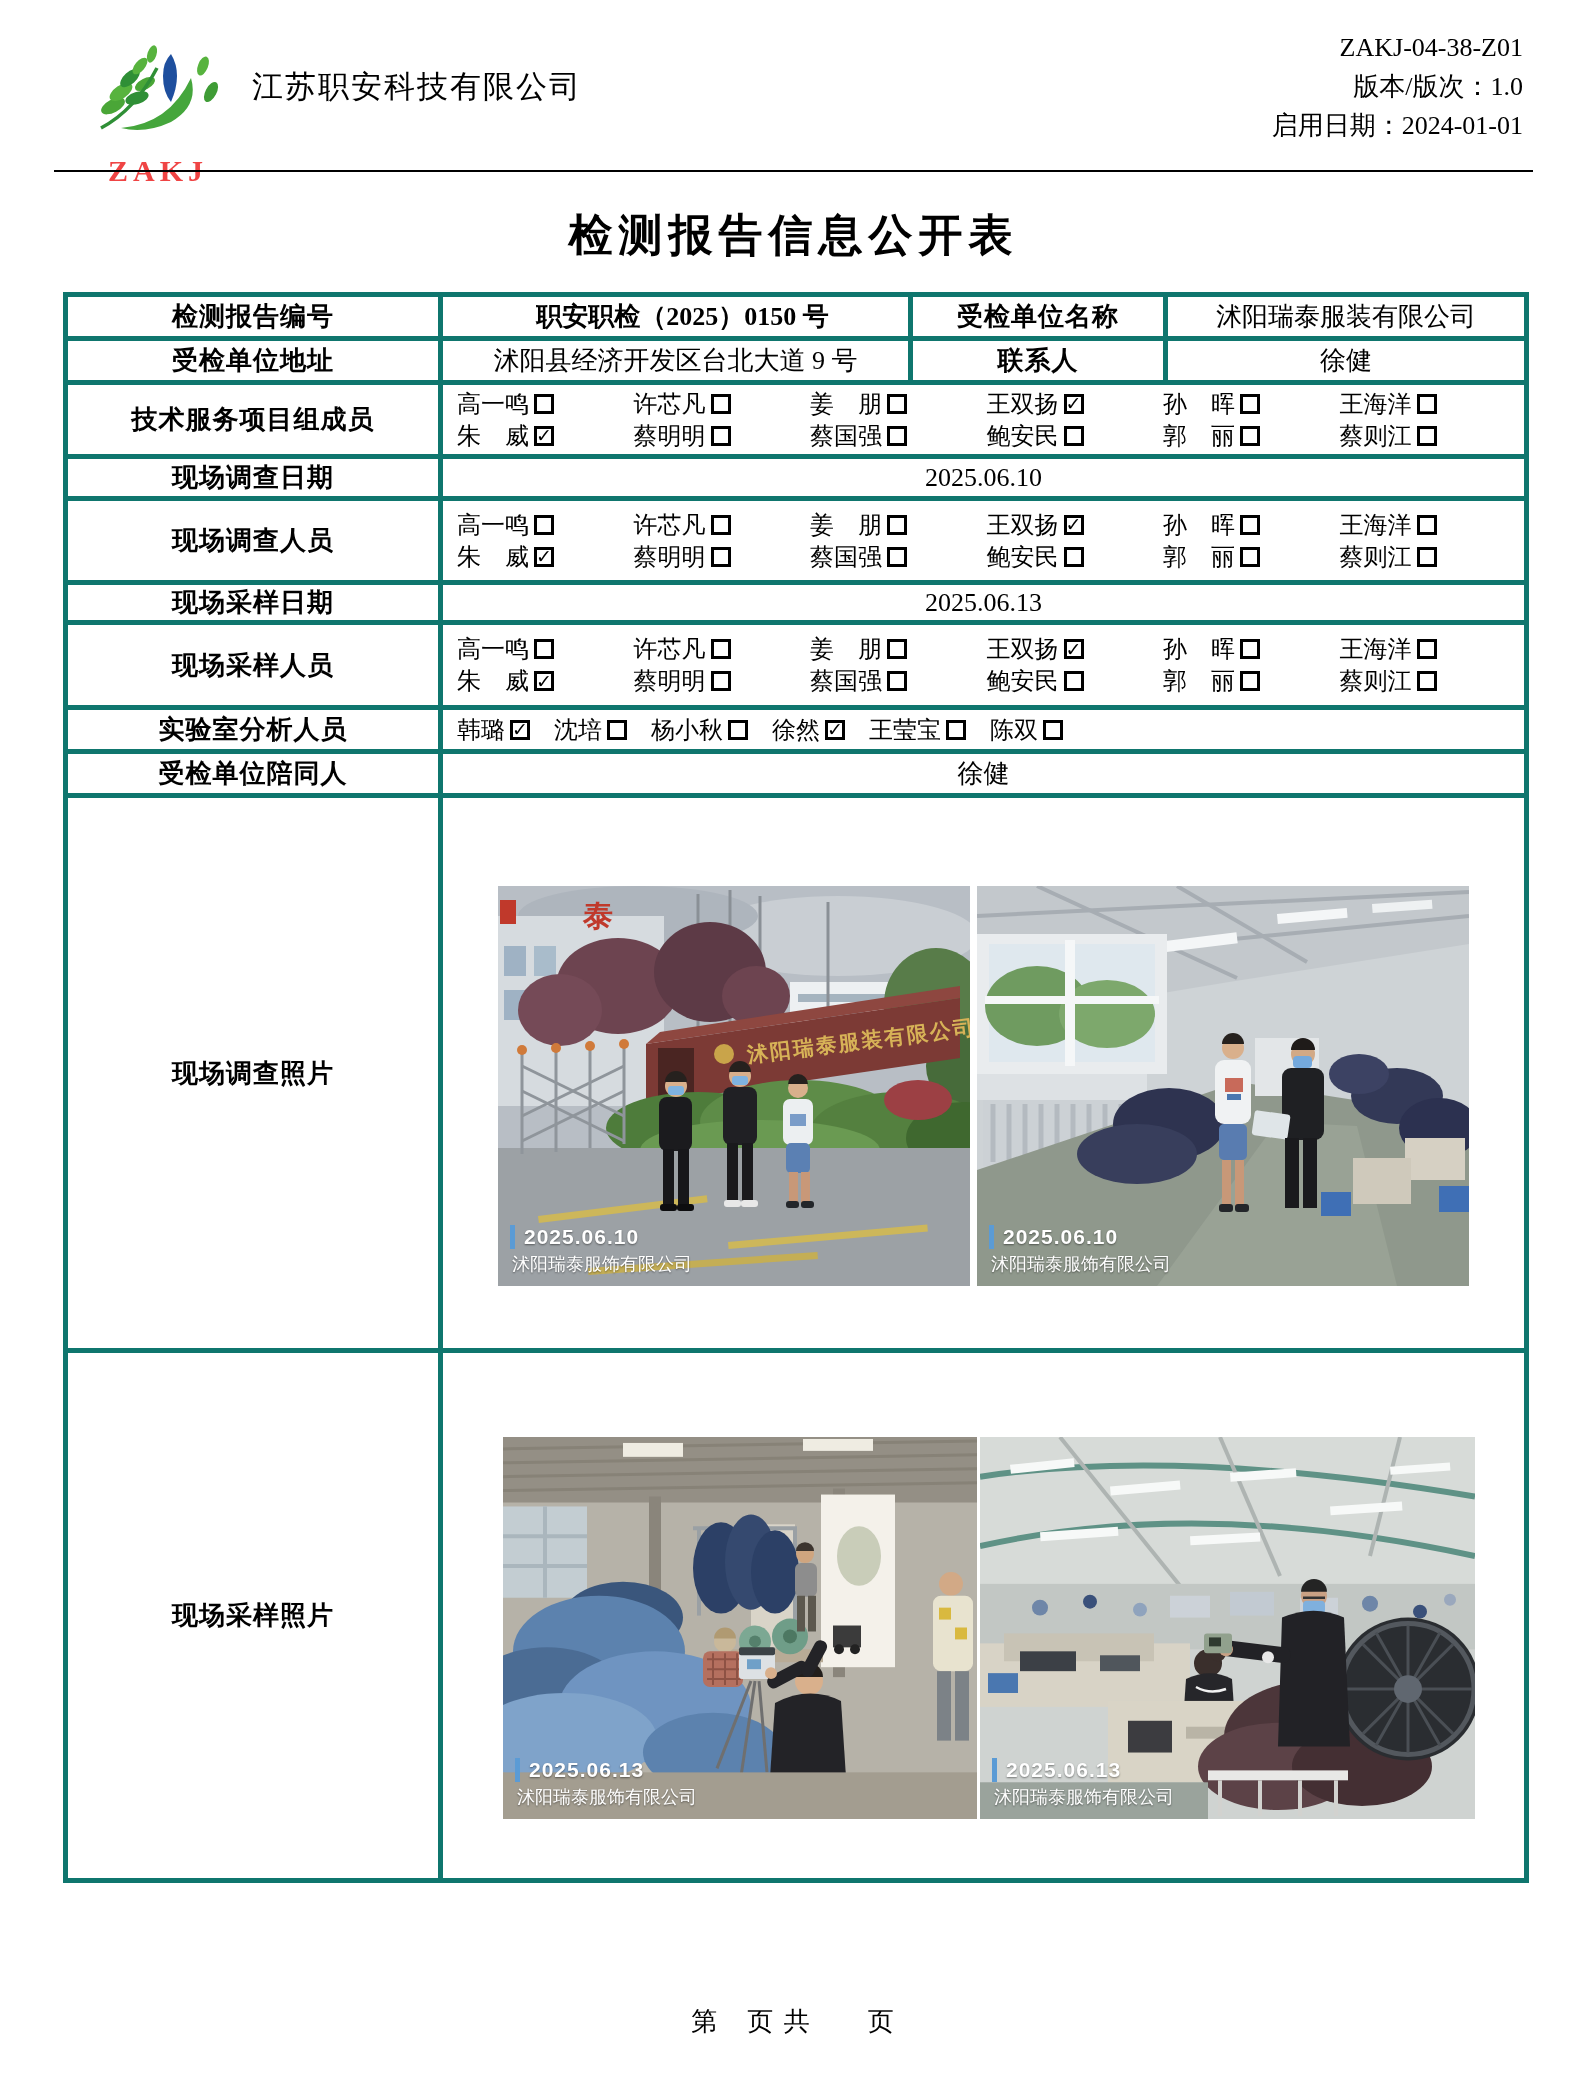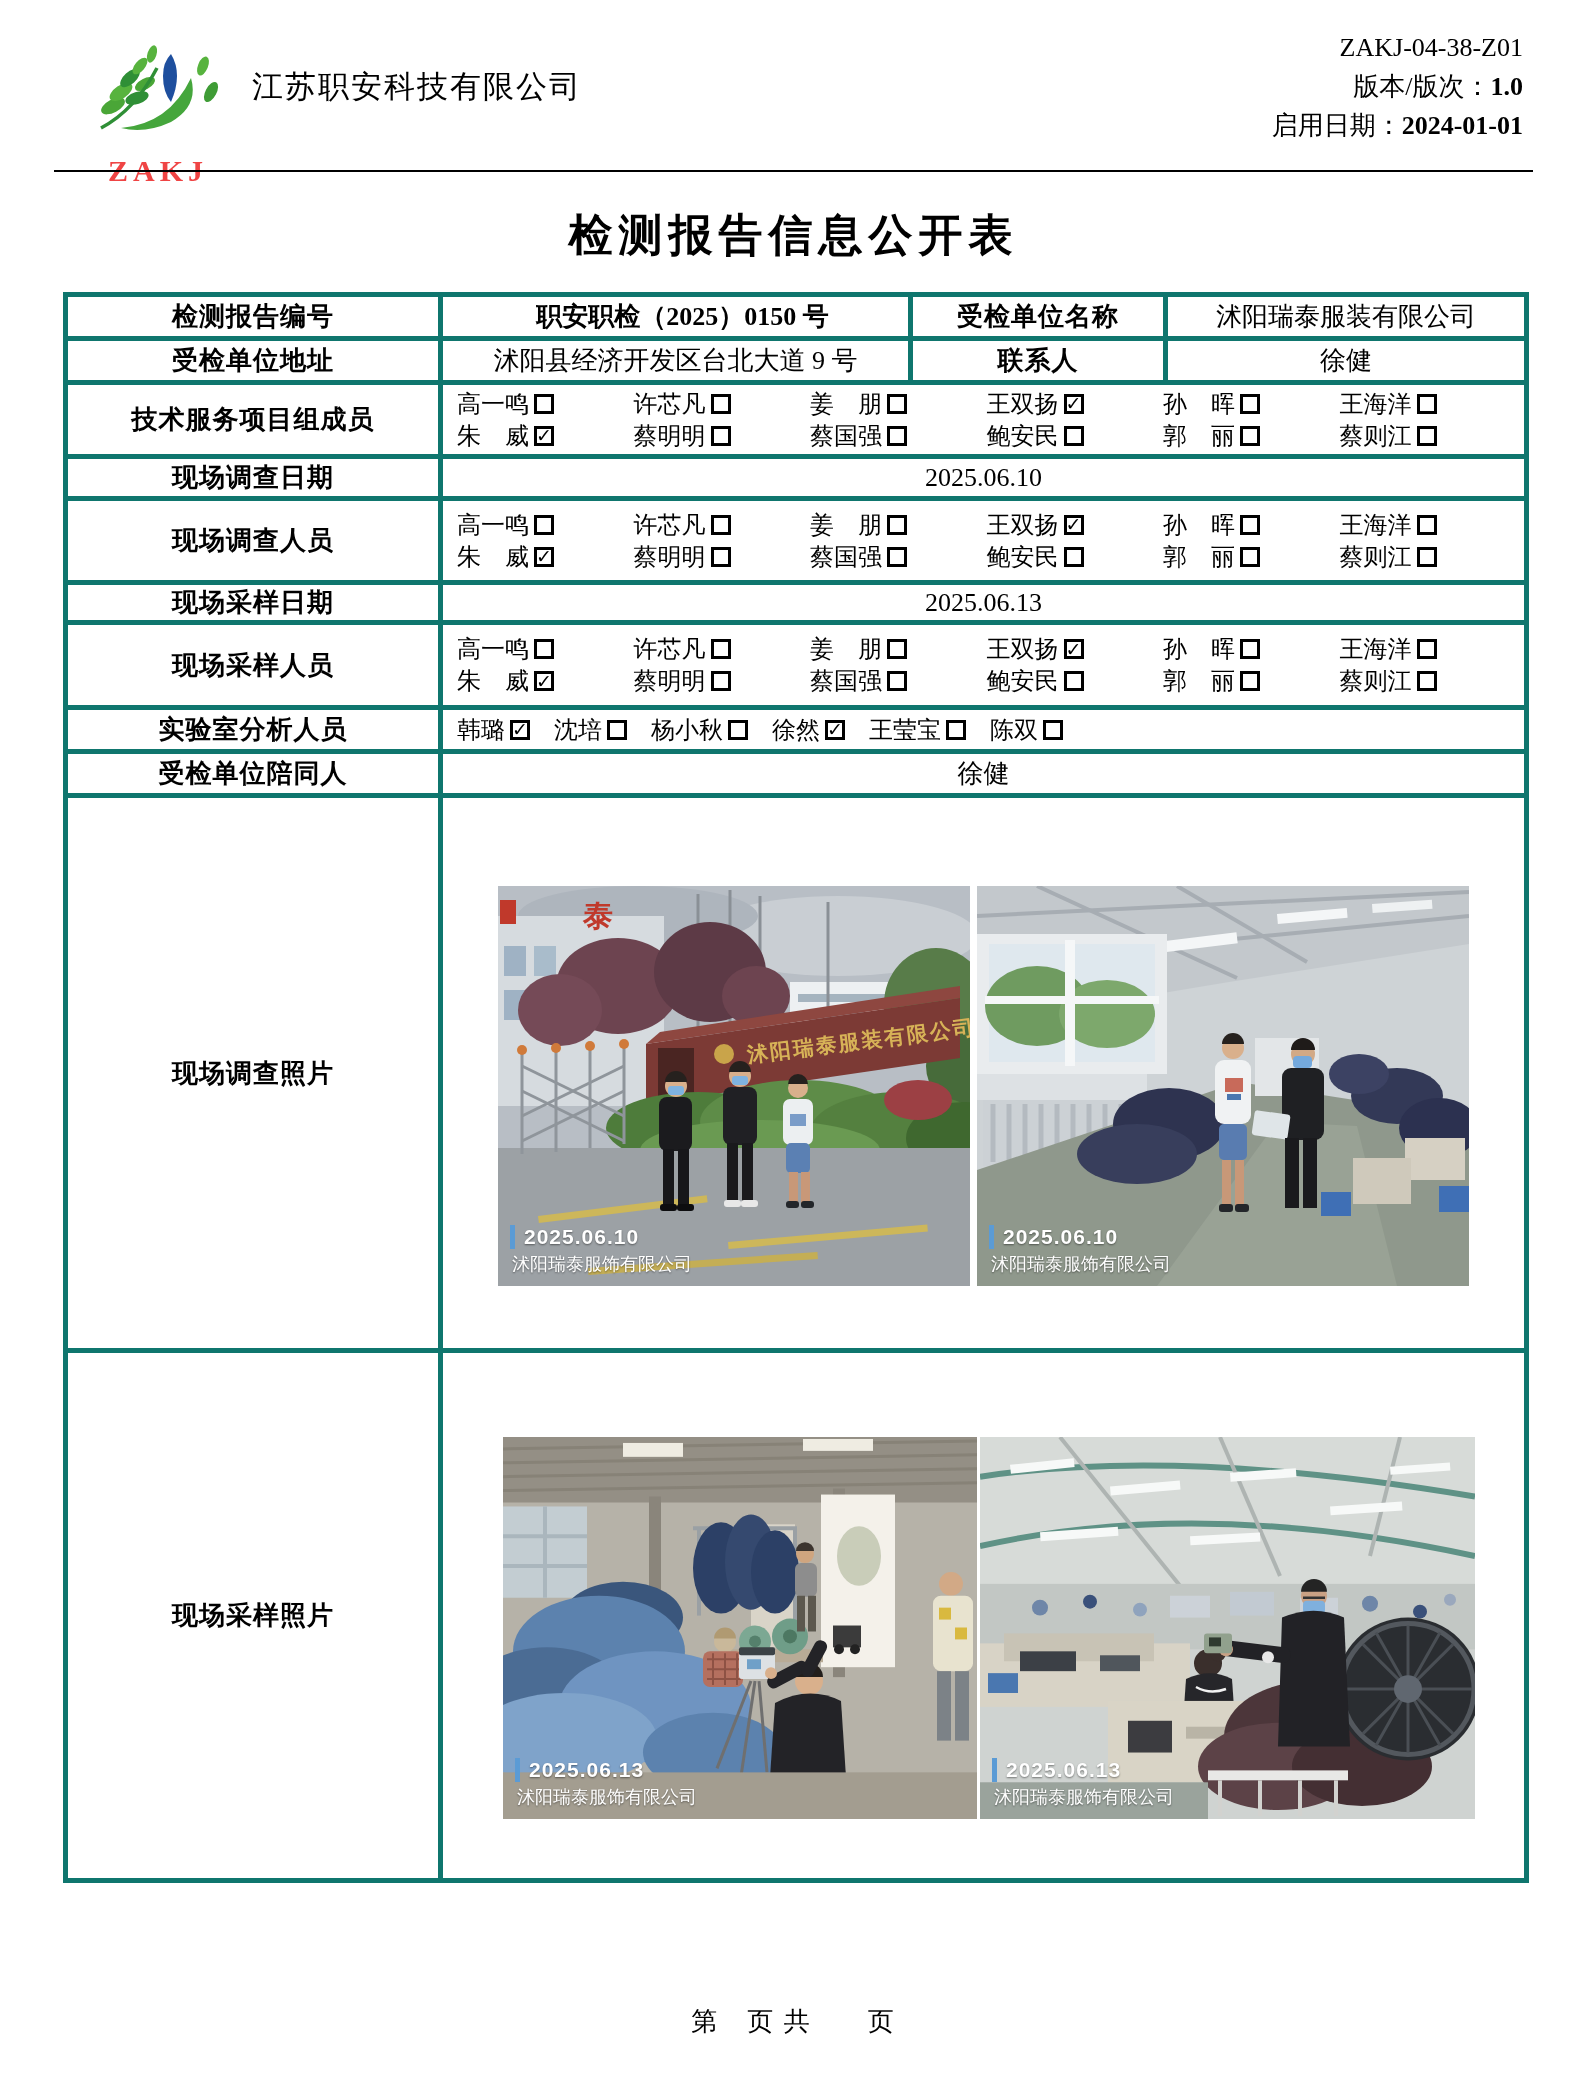--- a/index.html
+++ b/index.html
@@ -4,21 +4,21 @@
 <style>
   * { margin:0; padding:0; box-sizing:border-box; }
   body { background:#888; font-family:"Liberation Serif", serif; }
   .page { position:relative; width:1587px; height:2093px; margin:0 auto; background:#fff; overflow:hidden; }
 
   
   .logo-wrap { position:absolute; left:78px; top:40px; width:160px; text-align:center; }
   .logo-text { color:#ef4444; font-weight:700; font-size:30px; letter-spacing:5px; margin-top:18px; font-family:"Liberation Serif", serif; }
   .company-name { position:absolute; left:252px; top:66px; font-size:31px; letter-spacing:2px; color:#000; }
   .header-right { position:absolute; right:64px; top:28px; text-align:right; font-size:26px; line-height:39px; color:#000; }
-  .header-right b { font-weight:700; }
+  .header-right b { font-weight:400; }
   .header-rule { position:absolute; left:54px; right:54px; top:170px; height:2px; background:#000; }
 
   
   .doc-title { position:absolute; left:0; right:0; top:206px; text-align:center; font-size:44px; font-weight:700; letter-spacing:6px; }
 
   
   table.main { position:absolute; left:63px; top:292px; width:1461px; border-collapse:collapse; table-layout:fixed; }
   table.main td { border:5px solid #0f766e; text-align:center; vertical-align:middle; font-size:26px; overflow:hidden; }
   table.main { border:3px solid #000; }
   td.lbl { font-weight:700; letter-spacing:1px; }

